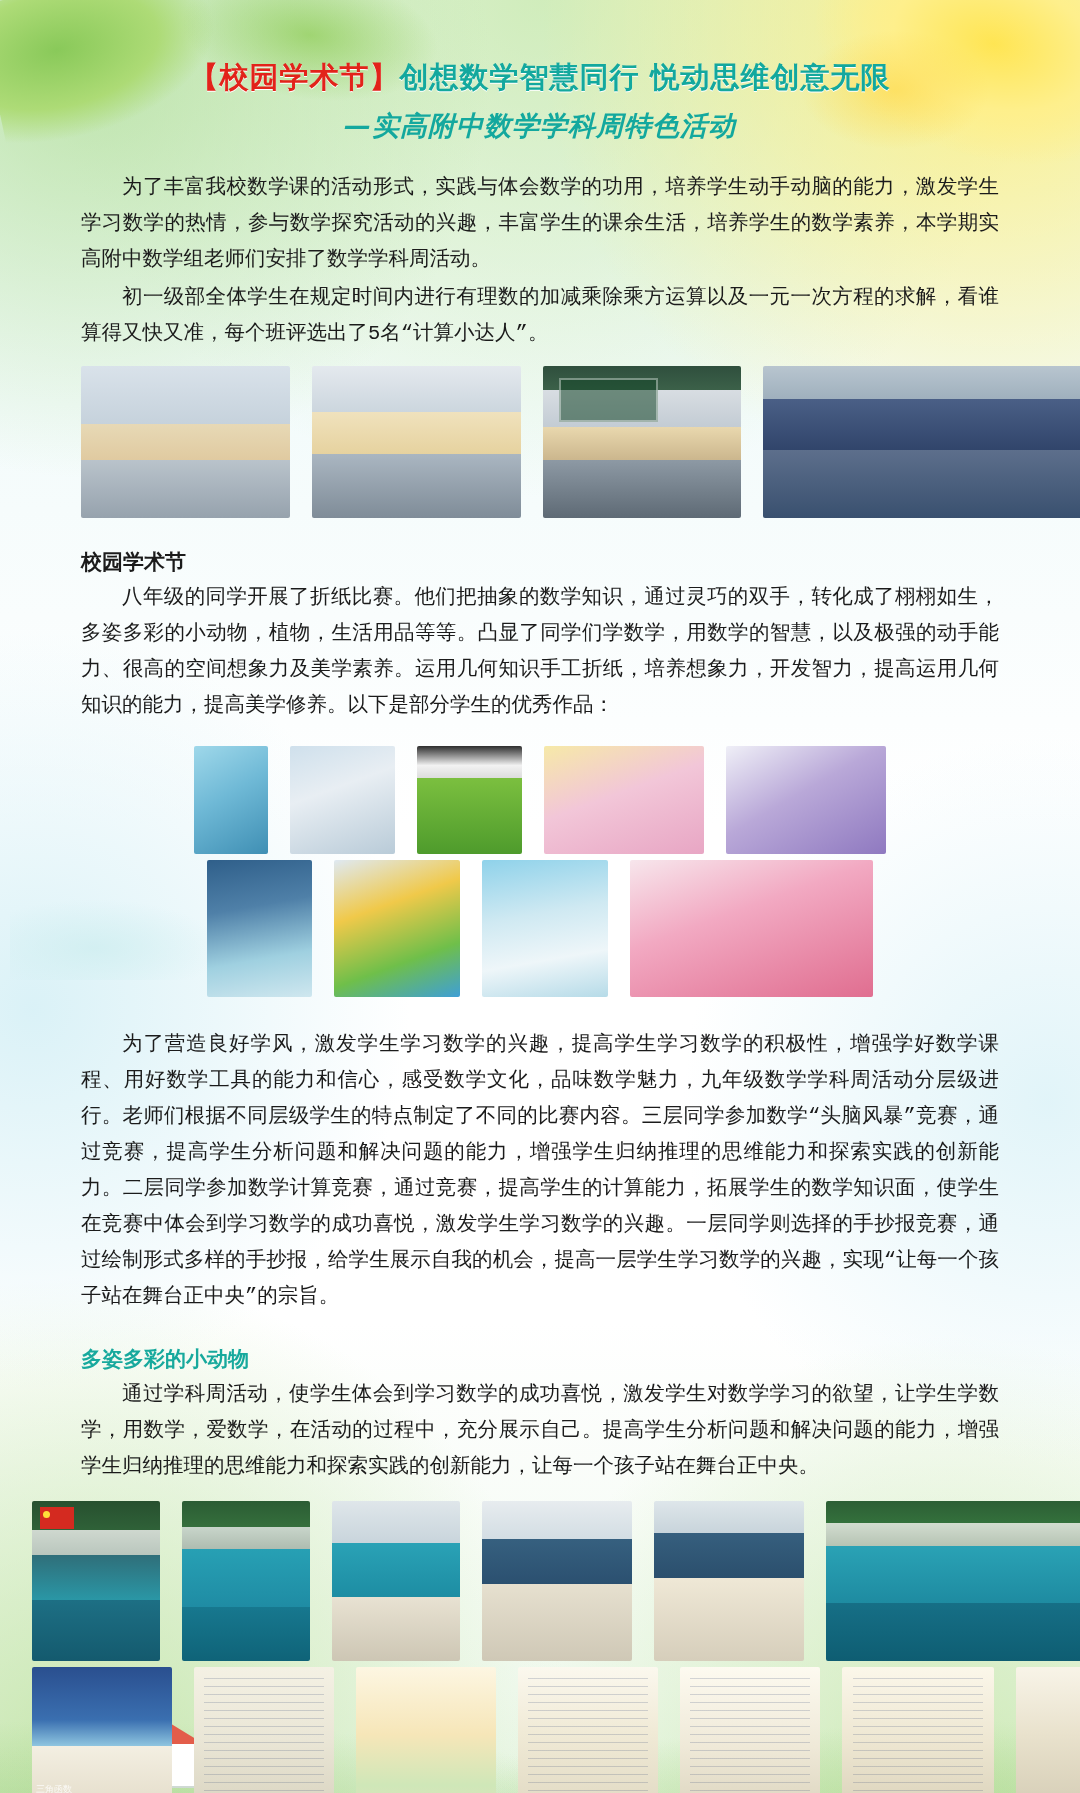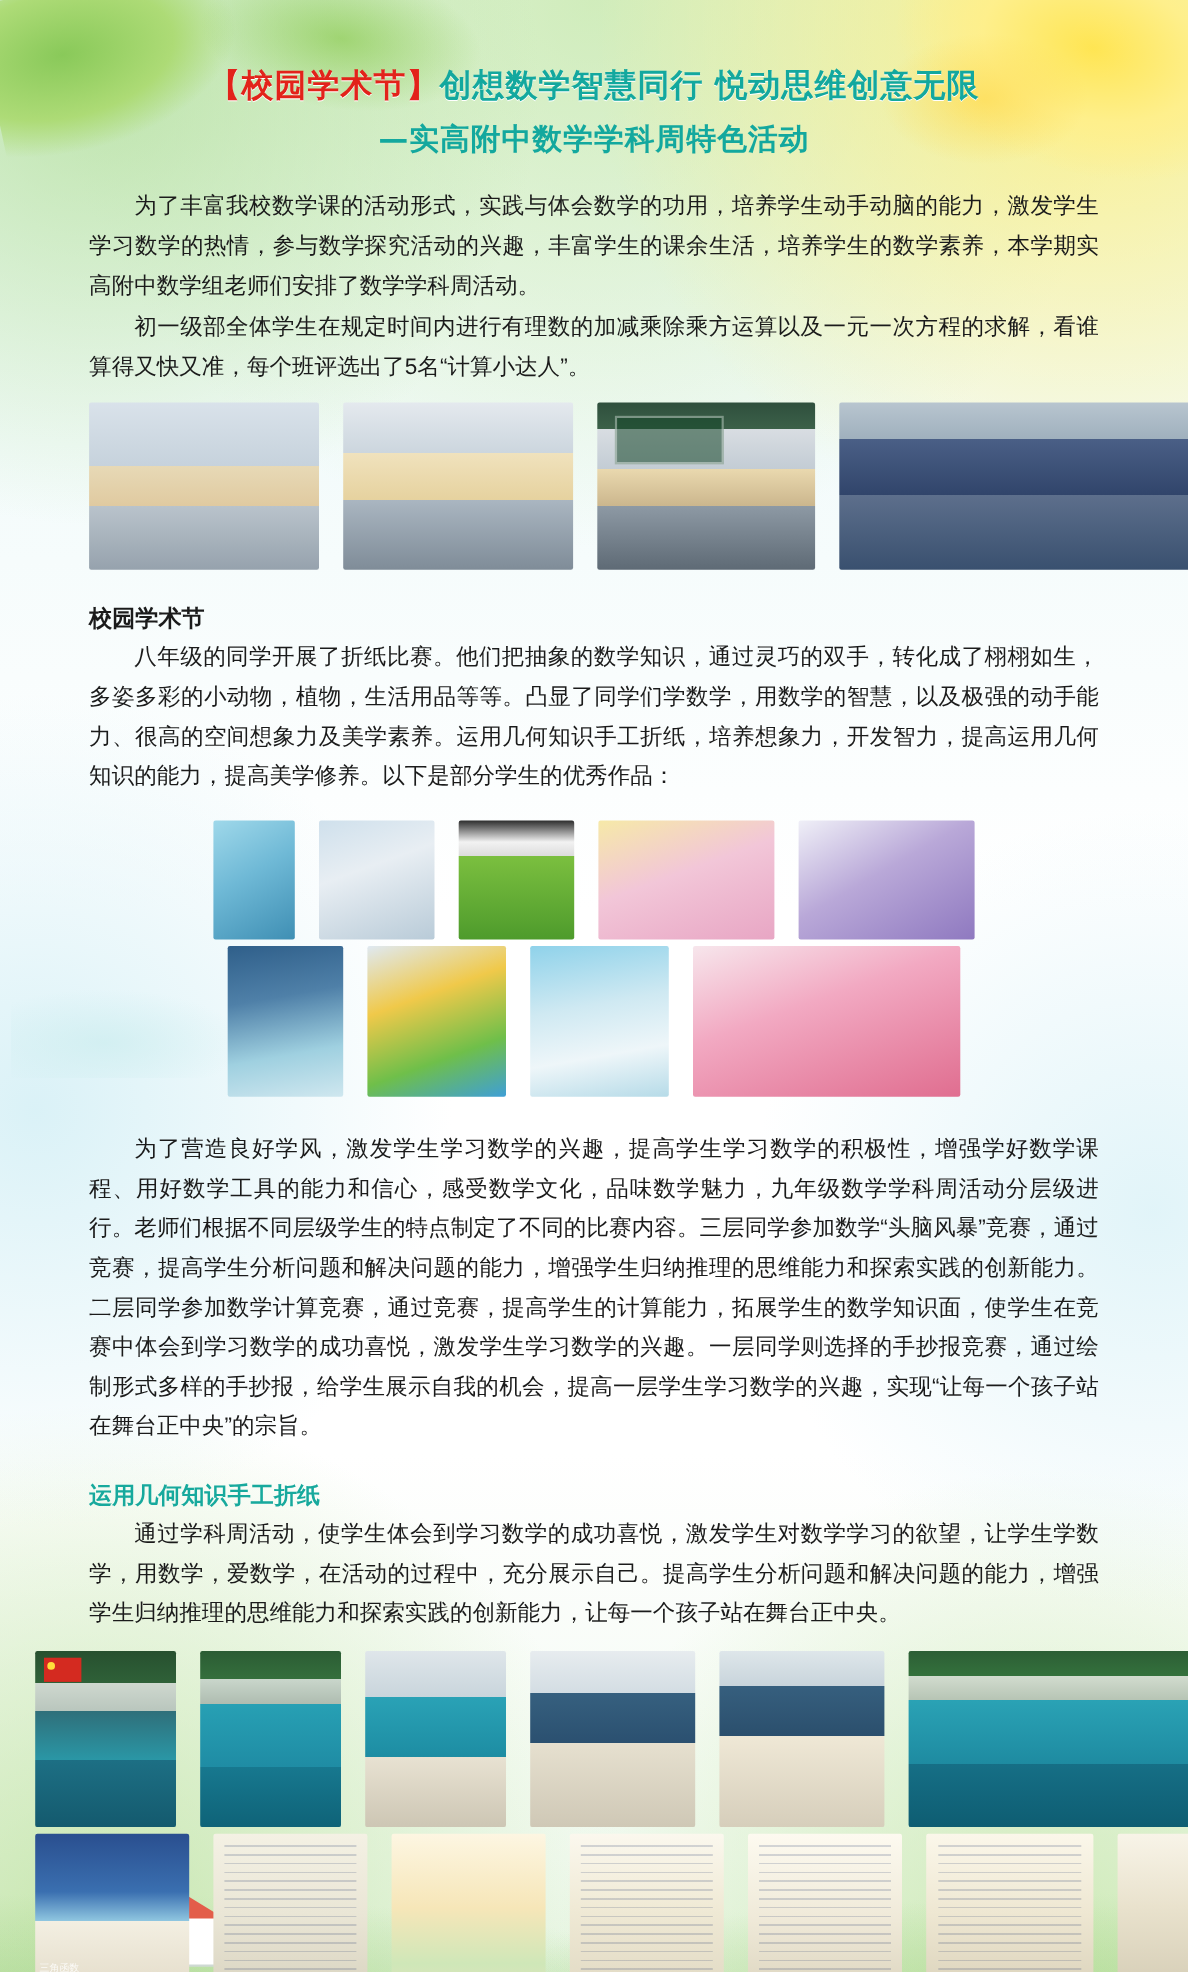--- a/index.html
+++ b/index.html
@@ -57,30 +57,30 @@
   .title-wrap{padding-top:58px;text-align:center;}
   .title-line1{
     font-family:"DejaVu Sans","Liberation Sans",sans-serif;
     font-size:29px;font-weight:bold;letter-spacing:1px;color:#13a89e;
     text-shadow:0 1px 0 #ffffff;
   }
   .title-line1 .red{color:#e2231a;}
   .title-line2{
     margin-top:10px;
     font-family:"DejaVu Sans","Liberation Sans",sans-serif;
-    font-size:27px;font-weight:bold;color:#13a89e;letter-spacing:1px;
+    font-size:27px;font-weight:bold;color:#13a89e;letter-spacing:1px;font-style:italic;
   }
   p.para{
     margin:0 0 2px 0;
     font-size:20.5px;
     line-height:36px;
     color:#1b1b1b;
     text-align:justify;
     text-indent:2em;
-    font-family:Liberation Sans, sans-serif;
+    font-family:Liberation Mono, monospace;
   }
   .para-block{margin-top:26px;}
   h3.section{
     margin:30px 0 4px 0;
     font-size:21px;font-weight:bold;color:#1b1b1b;
     font-family:"DejaVu Sans","Liberation Sans",sans-serif;
   }
   h3.section.teal{color:#17a99d;}
 
   .gallery{display:flex;gap:22px;margin:14px 0 0 0;}
@@ -183,21 +183,21 @@
 
     <div class="gallery centered" style="margin-top:6px">
       <div class="ph or-f" style="width:105px;height:137px"></div>
       <div class="ph or-g" style="width:126px;height:137px"></div>
       <div class="ph or-h" style="width:126px;height:137px"></div>
       <div class="ph or-i2" style="width:243px;height:137px"></div>
     </div>
 
     <p class="para" style="margin-top:30px">为了营造良好学风，激发学生学习数学的兴趣，提高学生学习数学的积极性，增强学好数学课程、用好数学工具的能力和信心，感受数学文化，品味数学魅力，九年级数学学科周活动分层级进行。老师们根据不同层级学生的特点制定了不同的比赛内容。三层同学参加数学“头脑风暴”竞赛，通过竞赛，提高学生分析问题和解决问题的能力，增强学生归纳推理的思维能力和探索实践的创新能力。二层同学参加数学计算竞赛，通过竞赛，提高学生的计算能力，拓展学生的数学知识面，使学生在竞赛中体会到学习数学的成功喜悦，激发学生学习数学的兴趣。一层同学则选择的手抄报竞赛，通过绘制形式多样的手抄报，给学生展示自我的机会，提高一层学生学习数学的兴趣，实现“让每一个孩子站在舞台正中央”的宗旨。</p>
 
-    <h3 class="section teal">运用几何知识手工折纸</h3>
+    <h3 class="section teal">多姿多彩的小动物</h3>
     <p class="para">通过学科周活动，使学生体会到学习数学的成功喜悦，激发学生对数学学习的欲望，让学生学数学，用数学，爱数学，在活动的过程中，充分展示自己。提高学生分析问题和解决问题的能力，增强学生归纳推理的思维能力和探索实践的创新能力，让每一个孩子站在舞台正中央。</p>
   </div>
 
   <div class="gallery" style="margin:16px 0 0 32px;width:1020px">
     <div class="ph cls-e" style="width:128px;height:160px">
       <span class="flag"></span>
     </div>
     <div class="ph cls-f" style="width:128px;height:160px"></div>
     <div class="ph cls-g" style="width:128px;height:160px"></div>
     <div class="ph cls-h" style="width:150px;height:160px"></div>

